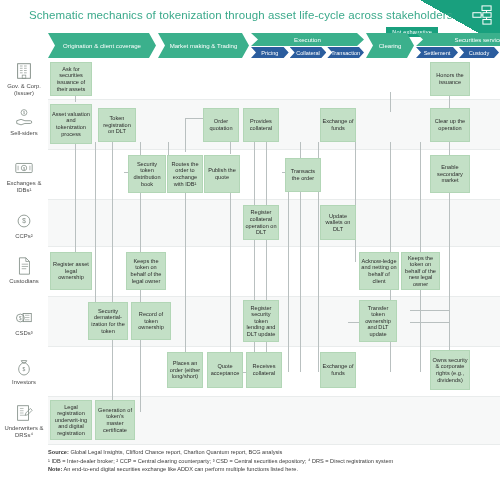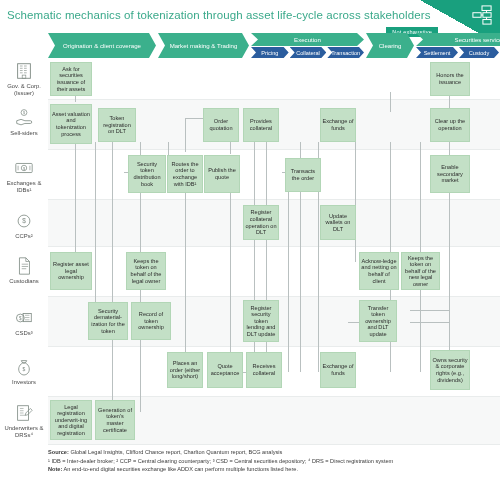--- a/index.html
+++ b/index.html
@@ -12,21 +12,21 @@
 
   
   .corner-tri{
     position:absolute;right:0;top:0;width:80px;height:45px;
     background:linear-gradient(to bottom left,#19a07e 50%,transparent 50%);
   }
   .corner-logo{position:absolute;right:7px;top:5px;width:22px;height:20px;}
 
   
   .title{
-    position:absolute;left:7px;top:9px;
+    position:absolute;left:29px;top:9px;
     font-size:11.5px;color:#3aa98a;letter-spacing:.1px;white-space:nowrap;text-align:right;
   }
 
   
   .badge{
     position:absolute;right:62px;top:27px;
     background:#19a07e;color:#fff;font-size:5.6px;
     padding:2px 6px;letter-spacing:.2px;white-space:nowrap;
   }
 

